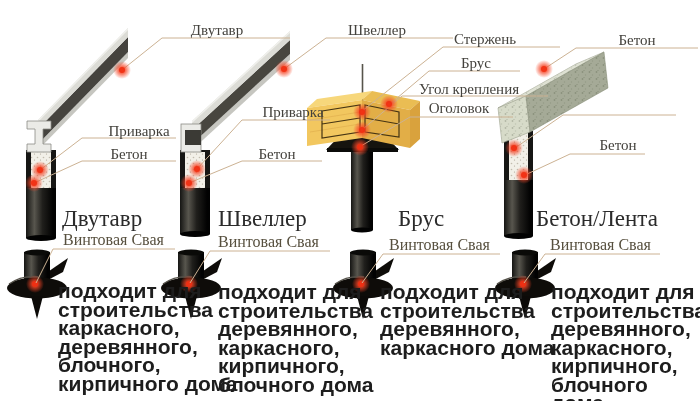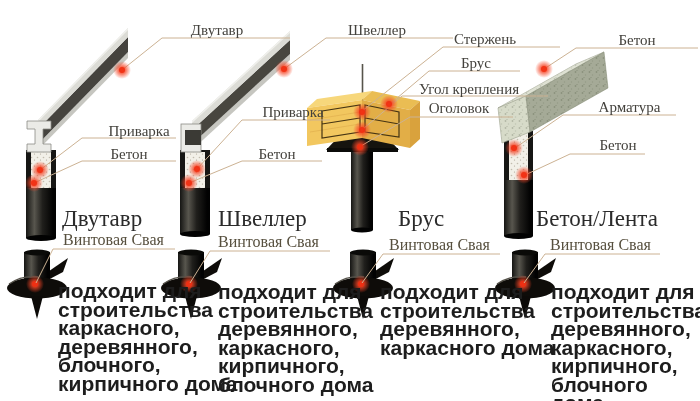--- a/index.html
+++ b/index.html
@@ -158,21 +158,20 @@
 <div class="lbl" style="left:330px;top:23px;width:94px">Швеллер</div>
 <div class="lbl" style="left:92px;top:124px;width:94px">Приварка</div>
 <div class="lbl" style="left:82px;top:147px;width:94px">Бетон</div>
 <div class="lbl" style="left:246px;top:105px;width:94px">Приварка</div>
 <div class="lbl" style="left:230px;top:147px;width:94px">Бетон</div>
 <div class="lbl" style="left:429px;top:32px;width:112px">Стержень</div>
 <div class="lbl" style="left:429px;top:56px;width:94px">Брус</div>
 <div class="lbl" style="left:409px;top:101px;width:100px">Оголовок</div>
 <div class="lbl" style="left:396px;top:82px;width:146px">Угол крепления</div>
 <div class="lbl" style="left:576px;top:33px;width:122px">Бетон</div>
-<div class="lbl" style="left:568px;top:100px;width:123px">Арматура</div>
 <div class="lbl" style="left:579px;top:138px;width:78px">Бетон</div>
 
 <div class="title" style="left:62px;top:207px">Двутавр</div>
 <div class="title" style="left:218px;top:207px">Швеллер</div>
 <div class="title" style="left:398px;top:207px">Брус</div>
 <div class="title" style="left:536px;top:207px">Бетон/Лента</div>
 
 <div class="sub" style="left:63px;top:233px">Винтовая Свая</div>
 <div class="sub" style="left:218px;top:235px">Винтовая Свая</div>
 <div class="sub" style="left:389px;top:238px">Винтовая Свая</div>

